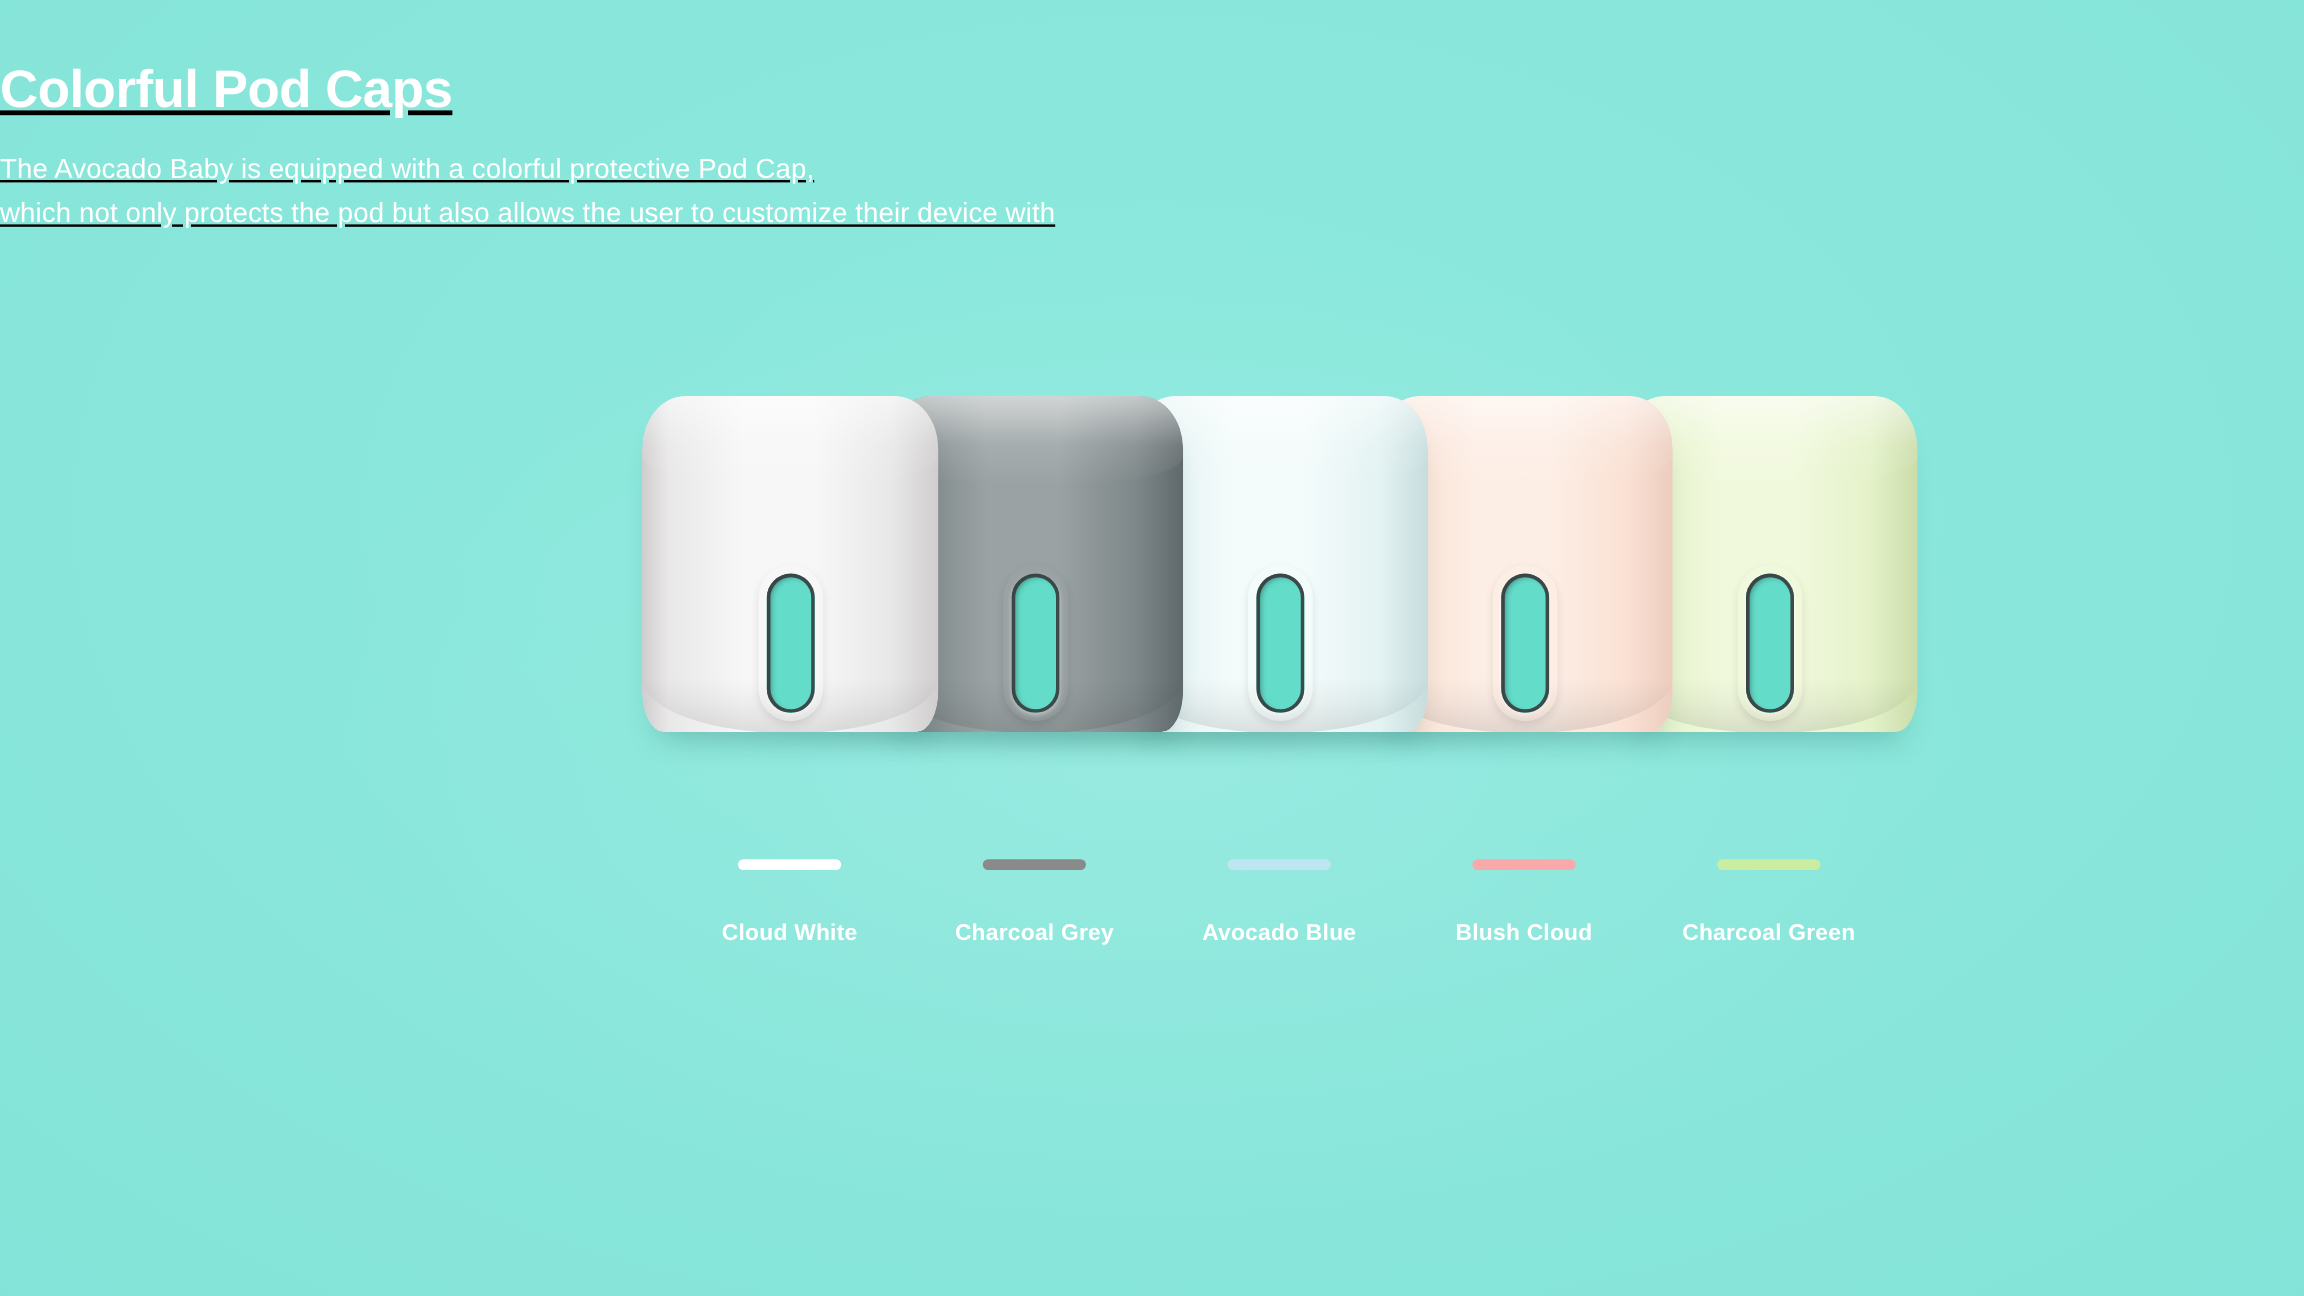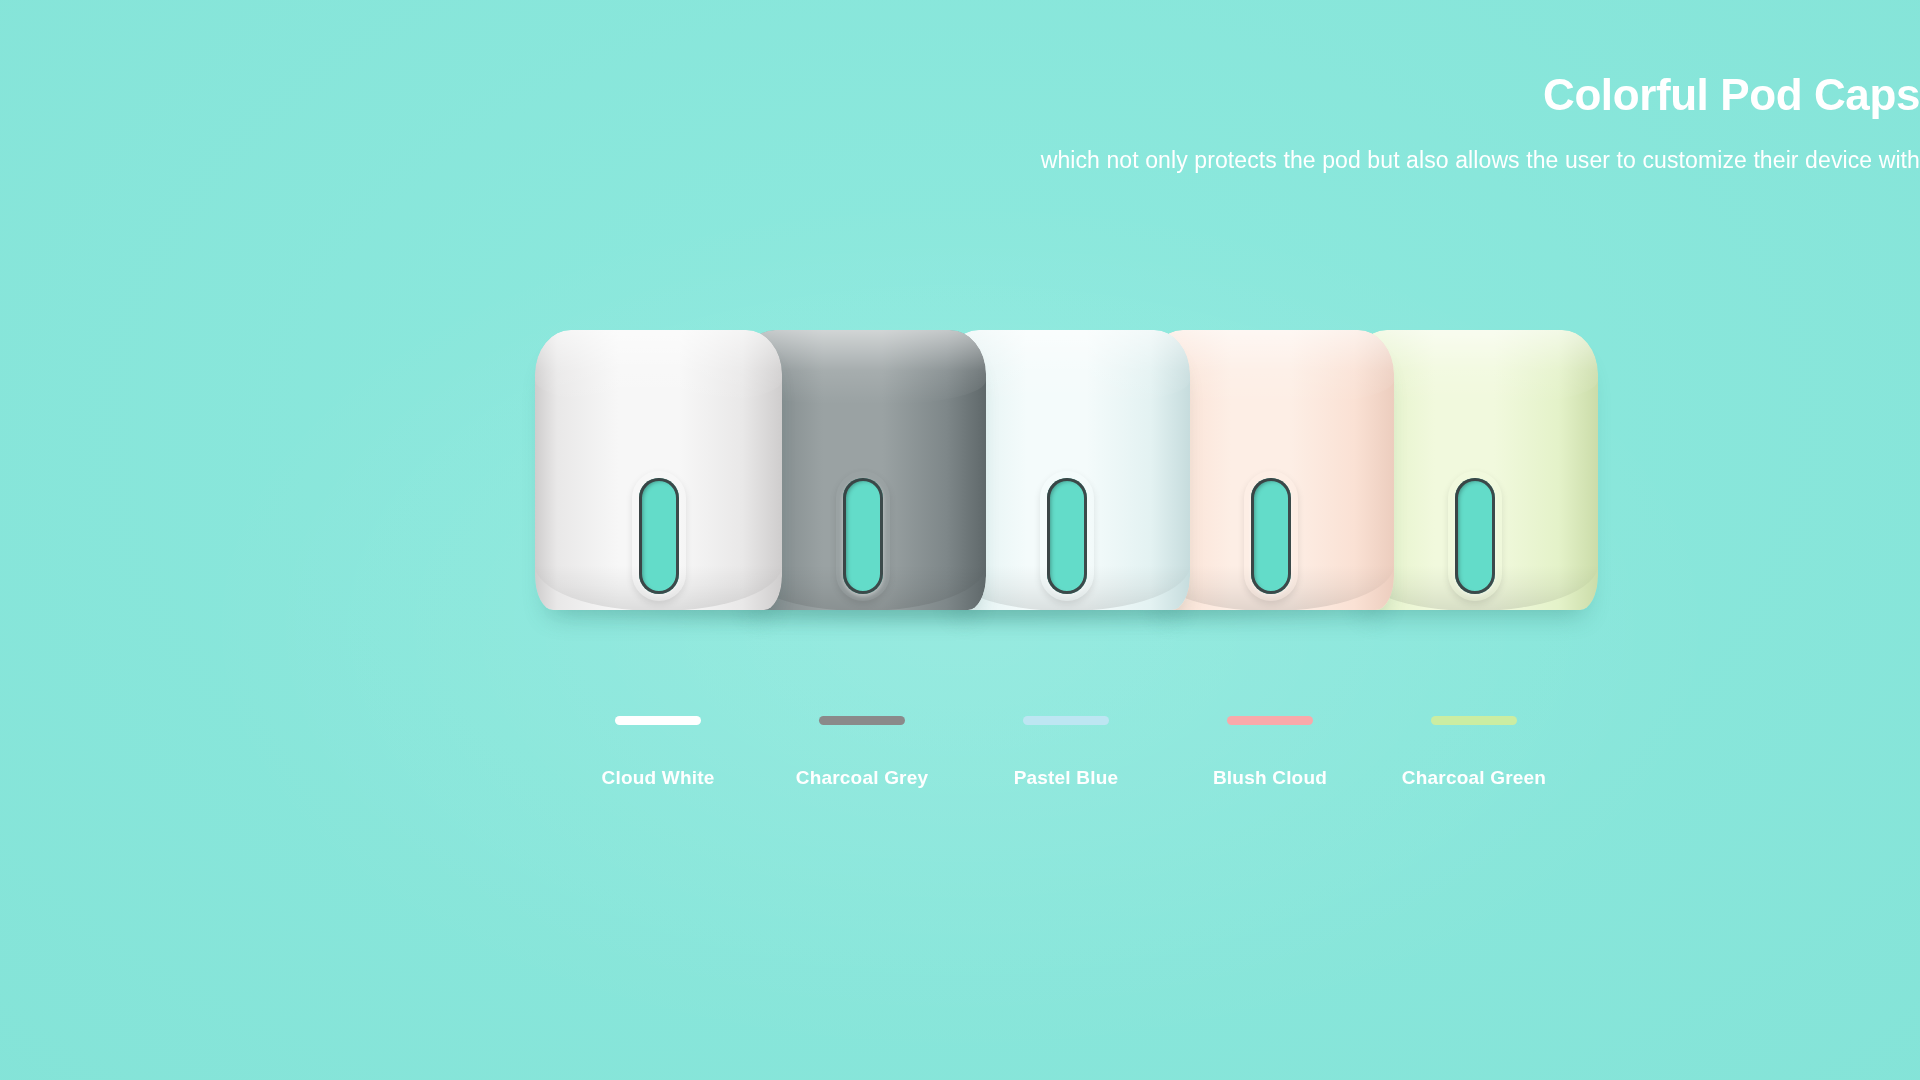--- a/index.html
+++ b/index.html
@@ -24,22 +24,23 @@
     background:
       radial-gradient(ellipse 1100px 620px at 50% 58%, rgba(255,255,255,0.10) 0%, rgba(255,255,255,0) 70%),
       radial-gradient(ellipse 1400px 900px at 50% 40%, rgba(255,255,255,0.05) 0%, rgba(0,0,0,0.02) 100%);
     pointer-events:none;
   }
 
   
   .header {
     position:absolute;
     top:0; left:0; right:0;
-    padding-top:72px;
-    text-align:right;
+    padding-top:52px;
+    text-align:left;
+    text-decoration:underline;
   }
 
   .page-title {
     color:#ffffff;
     font-size:44px;
     font-weight:bold;
     letter-spacing:-0.4px;
     line-height:1.05;
   }
 
@@ -188,20 +189,21 @@
 </style>
 </head>
 <body>
 
 <div class="bg-wash"></div>
 
 <div class="header">
   <h1 class="page-title">Colorful Pod Caps</h1>
 
   <p class="page-subtitle">
+    <span class="sub-line">The Avocado Baby is equipped with a colorful protective Pod Cap,</span>
     <span class="sub-line">which not only protects the pod but also allows the user to customize their device with</span>
   </p>
 </div>
 
 <div class="stage">
   <div class="pod-rail" id="pod-rail">
     <div class="ground-shadow"></div>
   <div class="pod" style="left: 125px; z-index: 5;">
         <div class="pod-body">
           <div class="pod-shade" style="background: linear-gradient(90deg, rgb(207, 205, 205) 0%, rgb(233, 232, 232) 9%, rgb(247, 247, 247) 34%, rgb(247, 247, 247) 58%, rgb(233, 232, 232) 84%, rgb(207, 205, 205) 100%);"></div>
@@ -250,21 +252,21 @@
       <div class="legend-item" style="left: 248px;">
         <div class="swatch-bar" style="background: rgb(255, 255, 255);"></div>
         <div class="legend-label">Cloud White</div>
       </div>
       <div class="legend-item" style="left: 452px;">
         <div class="swatch-bar" style="background: rgb(138, 138, 138);"></div>
         <div class="legend-label">Charcoal Grey</div>
       </div>
       <div class="legend-item" style="left: 656px;">
         <div class="swatch-bar" style="background: rgb(189, 230, 242);"></div>
-        <div class="legend-label">Pastel Blue</div>
+        <div class="legend-label">Avocado Blue</div>
       </div>
       <div class="legend-item" style="left: 860px;">
         <div class="swatch-bar" style="background: rgb(249, 169, 170);"></div>
         <div class="legend-label">Blush Cloud</div>
       </div>
       <div class="legend-item" style="left: 1064px;">
         <div class="swatch-bar" style="background: rgb(203, 237, 162);"></div>
         <div class="legend-label">Charcoal Green</div>
       </div>
     </div>

